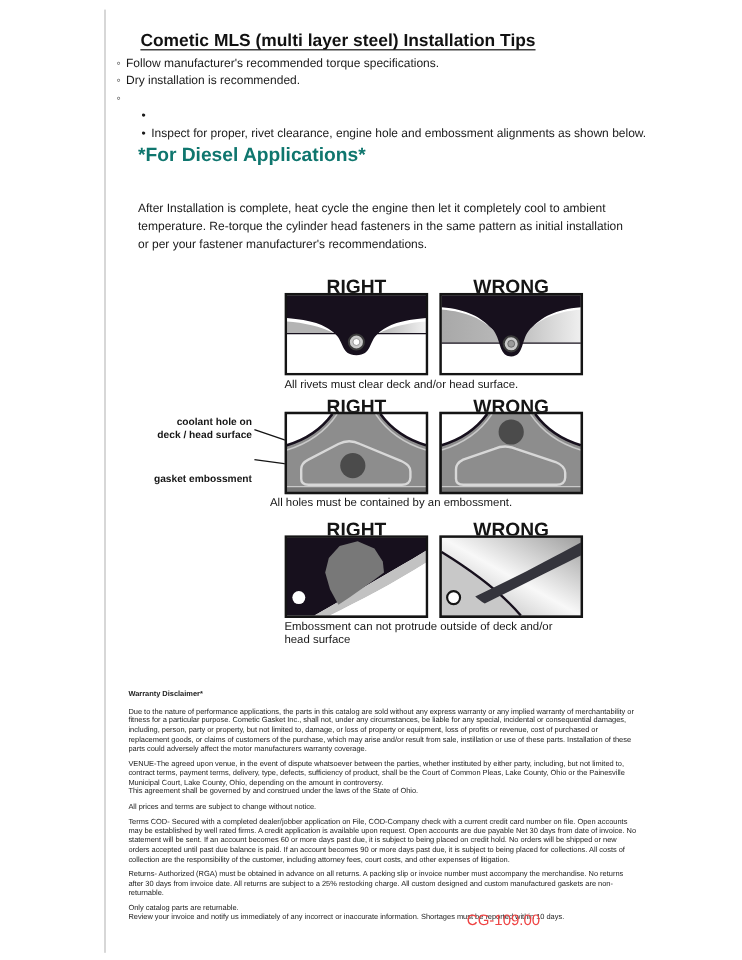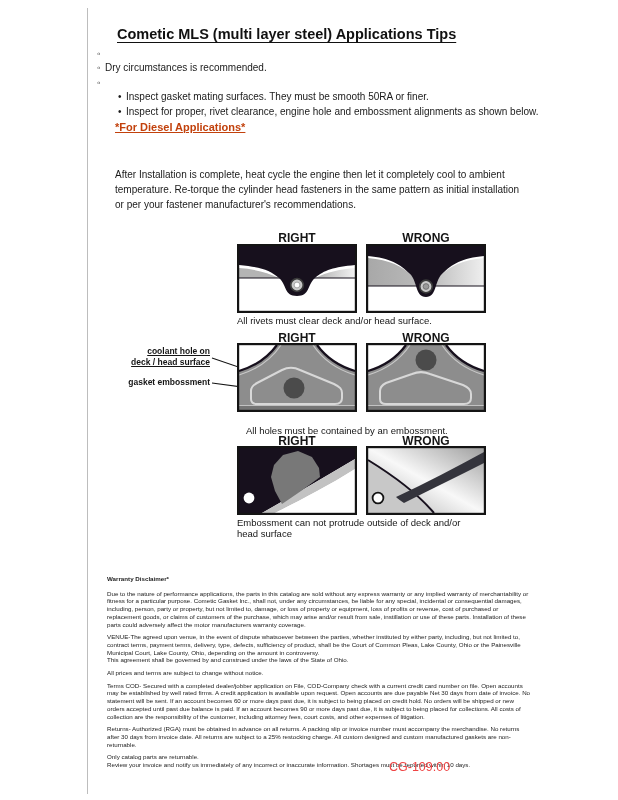--- a/index.html
+++ b/index.html
@@ -11,64 +11,64 @@
 
   .title {
     position:absolute; left:117px; top:26px; font-size:14.5px; font-weight:bold;
     text-decoration:underline; text-underline-offset:3px; color:#111;
   }
   .bullets { position:absolute; left:97px; top:47px; width:470px; font-size:10px; line-height:14.4px; }
   .b-row { display:flex; }
   .b-row .marker { width:8px; flex:none; }
   .b-sub { padding-left:21px; }
   .h2 {
-    position:absolute; left:115px; top:121px; font-size:11px; font-weight:bold; color:#c2410c;text-decoration:underline;
+    position:absolute; left:115px; top:121px; font-size:16px; font-weight:bold; color:#0f766e;
   }
   .para { position:absolute; left:115px; width:432px; font-size:10px; line-height:15px; white-space:pre-line; }
   .p1 { top:137px; }
   .p2 { top:167px; }
   .p3 { top:210px; }
 
-  .dlabel { position:absolute; width:120px; text-align:center; font-size:12px; font-weight:bold; color:#151515; }
+  .dlabel { position:absolute; width:120px; text-align:center; font-size:16px; font-weight:bold; color:#151515; }
   .dbox { position:absolute; width:120px; height:69px; }
   .dbox svg { display:block; }
   .caption { position:absolute; font-size:9.5px; font-weight:normal; color:#151515; line-height:11px; }
 
   .ann { position:absolute; width:110px; text-align:right; font-size:8.5px; font-weight:bold;
          line-height:10.5px; white-space:pre-line; color:#151515; }
   .leader { position:absolute; left:210px; top:352px; }
 
   .fineprint { position:absolute; left:107px; top:575px; width:424px; font-size:6.2px; line-height:7.7px; color:#222; }
   .fineprint h4 { margin:0 0 7px 0; font-size:6.2px; font-weight:bold; }
   .fineprint p { margin:0 0 5px 0; white-space:pre-line; }
 
   .footer-code { position:absolute; left:389px; top:760px; font-size:12.5px; color:#ef4444; }
 </style>
 </head>
 <body>
 
 <div class="page">
   <div class="vline"></div>
 
-  <div class="title">Cometic MLS (multi layer steel) Applications Tips</div>
+  <div class="title">Cometic MLS (multi layer steel) Installation Tips</div>
 
   <div class="bullets">
     <div class="b-row">
       <span class="marker">◦</span>
+      <span>Follow manufacturer's recommended torque specifications.</span>
     </div>
     <div class="b-row">
       <span class="marker">◦</span>
-      <span>Dry circumstances is recommended.</span>
+      <span>Dry installation is recommended.</span>
     </div>
     <div class="b-row">
       <span class="marker">◦</span>
     </div>
     <div class="b-row b-sub">
       <span class="marker">•</span>
-      <span>Inspect gasket mating surfaces.  They must be smooth 50RA or finer.</span>
     </div>
     <div class="b-row b-sub">
       <span class="marker">•</span>
       <span>Inspect for proper, rivet clearance, engine hole and embossment alignments as shown below.</span>
     </div>
   </div>
 
   <div class="h2">*For Diesel Applications*</div>
   <div class="para p2">After Installation is complete, heat cycle the engine then let it completely cool to ambient
 temperature. Re-torque the cylinder head fasteners in the same pattern as initial installation
@@ -114,23 +114,23 @@
       <circle cx="60" cy="42.5" r="2.9" fill="#9a9a9a" stroke="#555555" stroke-width="0.6"></circle>
       <rect x="1.1" y="1.1" width="117.8" height="66.8" fill="none" stroke="#141414" stroke-width="2.2"></rect>
     </svg>
   </div>
 
   <div class="caption" style="left:237px; top:315px; width:280px;">All rivets must clear deck and/or head surface.</div>
 
   <div class="dlabel" style="left:237px; top:331px;">RIGHT</div>
   <div class="dlabel" style="left:366px; top:331px;">WRONG</div>
 
-  <div class="ann" style="left:100px; top:346px;text-decoration:underline;">coolant hole on
+  <div class="ann" style="left:100px; top:346px;">coolant hole on
 deck / head surface</div>
-  <div class="ann" style="left:100px; top:377px;">gasket embossment</div>
+  <div class="ann" style="left:100px; top:394px;">gasket embossment</div>
   <svg class="leader" width="90" height="42" viewBox="0 0 90 42">
     <line x1="2" y1="6" x2="84" y2="34" stroke="#141414" stroke-width="1.1"></line>
     <line x1="2" y1="31" x2="47" y2="37" stroke="#141414" stroke-width="1.1"></line>
   </svg>
 
   <div class="dbox" style="left:237px; top:343px;">
     <svg width="120" height="69" viewBox="0 0 120 69">
       <rect x="0" y="0" width="120" height="69" fill="#8d8d8d"></rect>
       <path d="M2 2 L40 2 C32 13 19 23 2 28 Z" fill="#ffffff"></path>
       <path d="M40 2 C32 13 19 23 2 28" stroke="#17101d" stroke-width="2.2" fill="none"></path>
@@ -156,21 +156,21 @@
       <path d="M44 2 C36 14 22 26 2 32" stroke="#c9c9c9" stroke-width="1.2" fill="none"></path>
       <path d="M76 2 C84 14 98 26 118 32" stroke="#c9c9c9" stroke-width="1.2" fill="none"></path>
       <circle cx="60" cy="17" r="10.5" fill="#4b4b4b"></circle>
       <path d="M14 56 L14 48 C14 44 16 42 20 40 L46 31 C52 28.5 58 28.5 64 31 L97 42 C103 44.5 105 47 105 51 L105 55 C105 59 102 61 98 61 L20 61 C16 61 14 59.5 14 56 Z" stroke="#d8d8d8" stroke-width="2" fill="none"></path>
       <rect x="2" y="62.5" width="116" height="4.5" fill="#757575"></rect>
       <path d="M2 62.5 H118" stroke="#c9c9c9" stroke-width="0.9"></path>
       <rect x="1.1" y="1.1" width="117.8" height="66.8" fill="none" stroke="#141414" stroke-width="2.2"></rect>
     </svg>
   </div>
 
-  <div class="caption" style="left:246px; top:414px; width:280px;margin-top:11px;">All holes must be contained by an embossment.</div>
+  <div class="caption" style="left:225px; top:414px; width:280px;">All holes must be contained by an embossment.</div>
 
   <div class="dlabel" style="left:237px; top:434px;">RIGHT</div>
   <div class="dlabel" style="left:366px; top:434px;">WRONG</div>
 
   <div class="dbox" style="left:237px; top:446px;">
     <svg width="120" height="69" viewBox="0 0 120 69">
       <rect x="0" y="0" width="120" height="69" fill="#ffffff"></rect>
       <path d="M2 2 H118 V13 C88 31 55 50 25 67 L2 67 Z" fill="#17101d"></path>
       <path d="M25 67 C55 50 88 31 118 13 L118 23 C91 40 62 55 38 67 Z" fill="#c2c2c2"></path>
       <path d="M38 67 C62 55 91 40 118 23 L118 67 Z" fill="#ffffff"></path>

